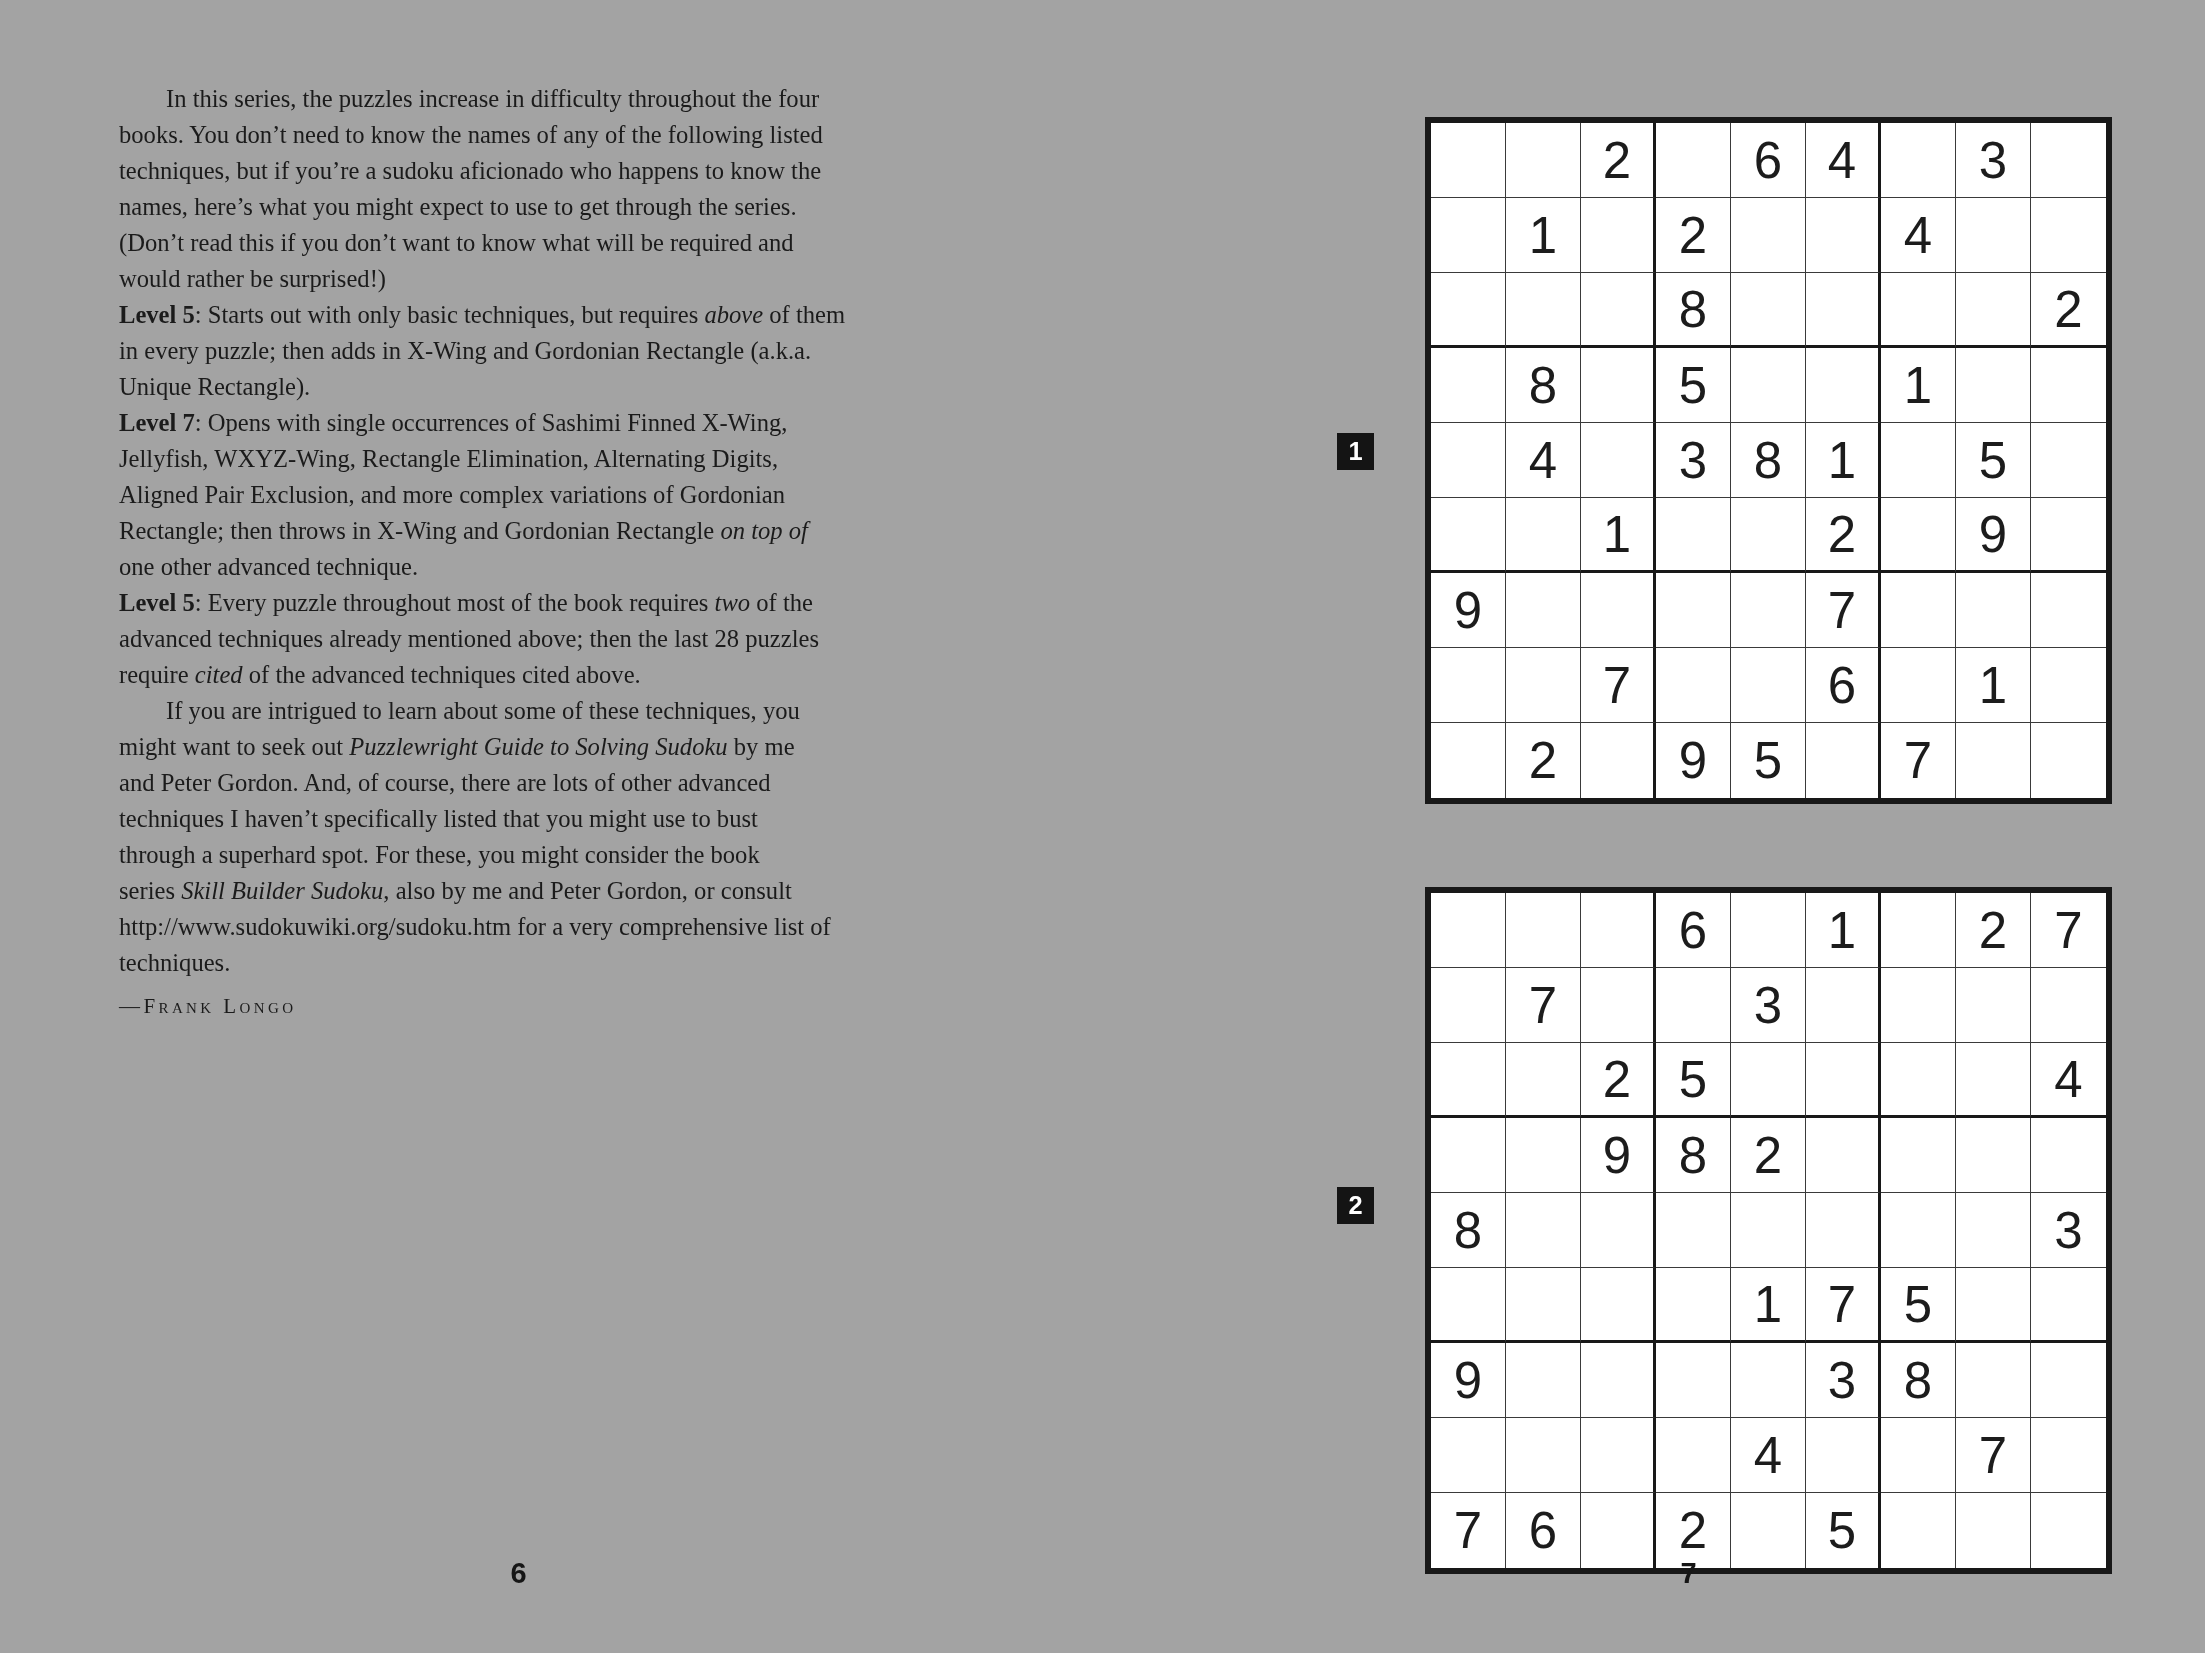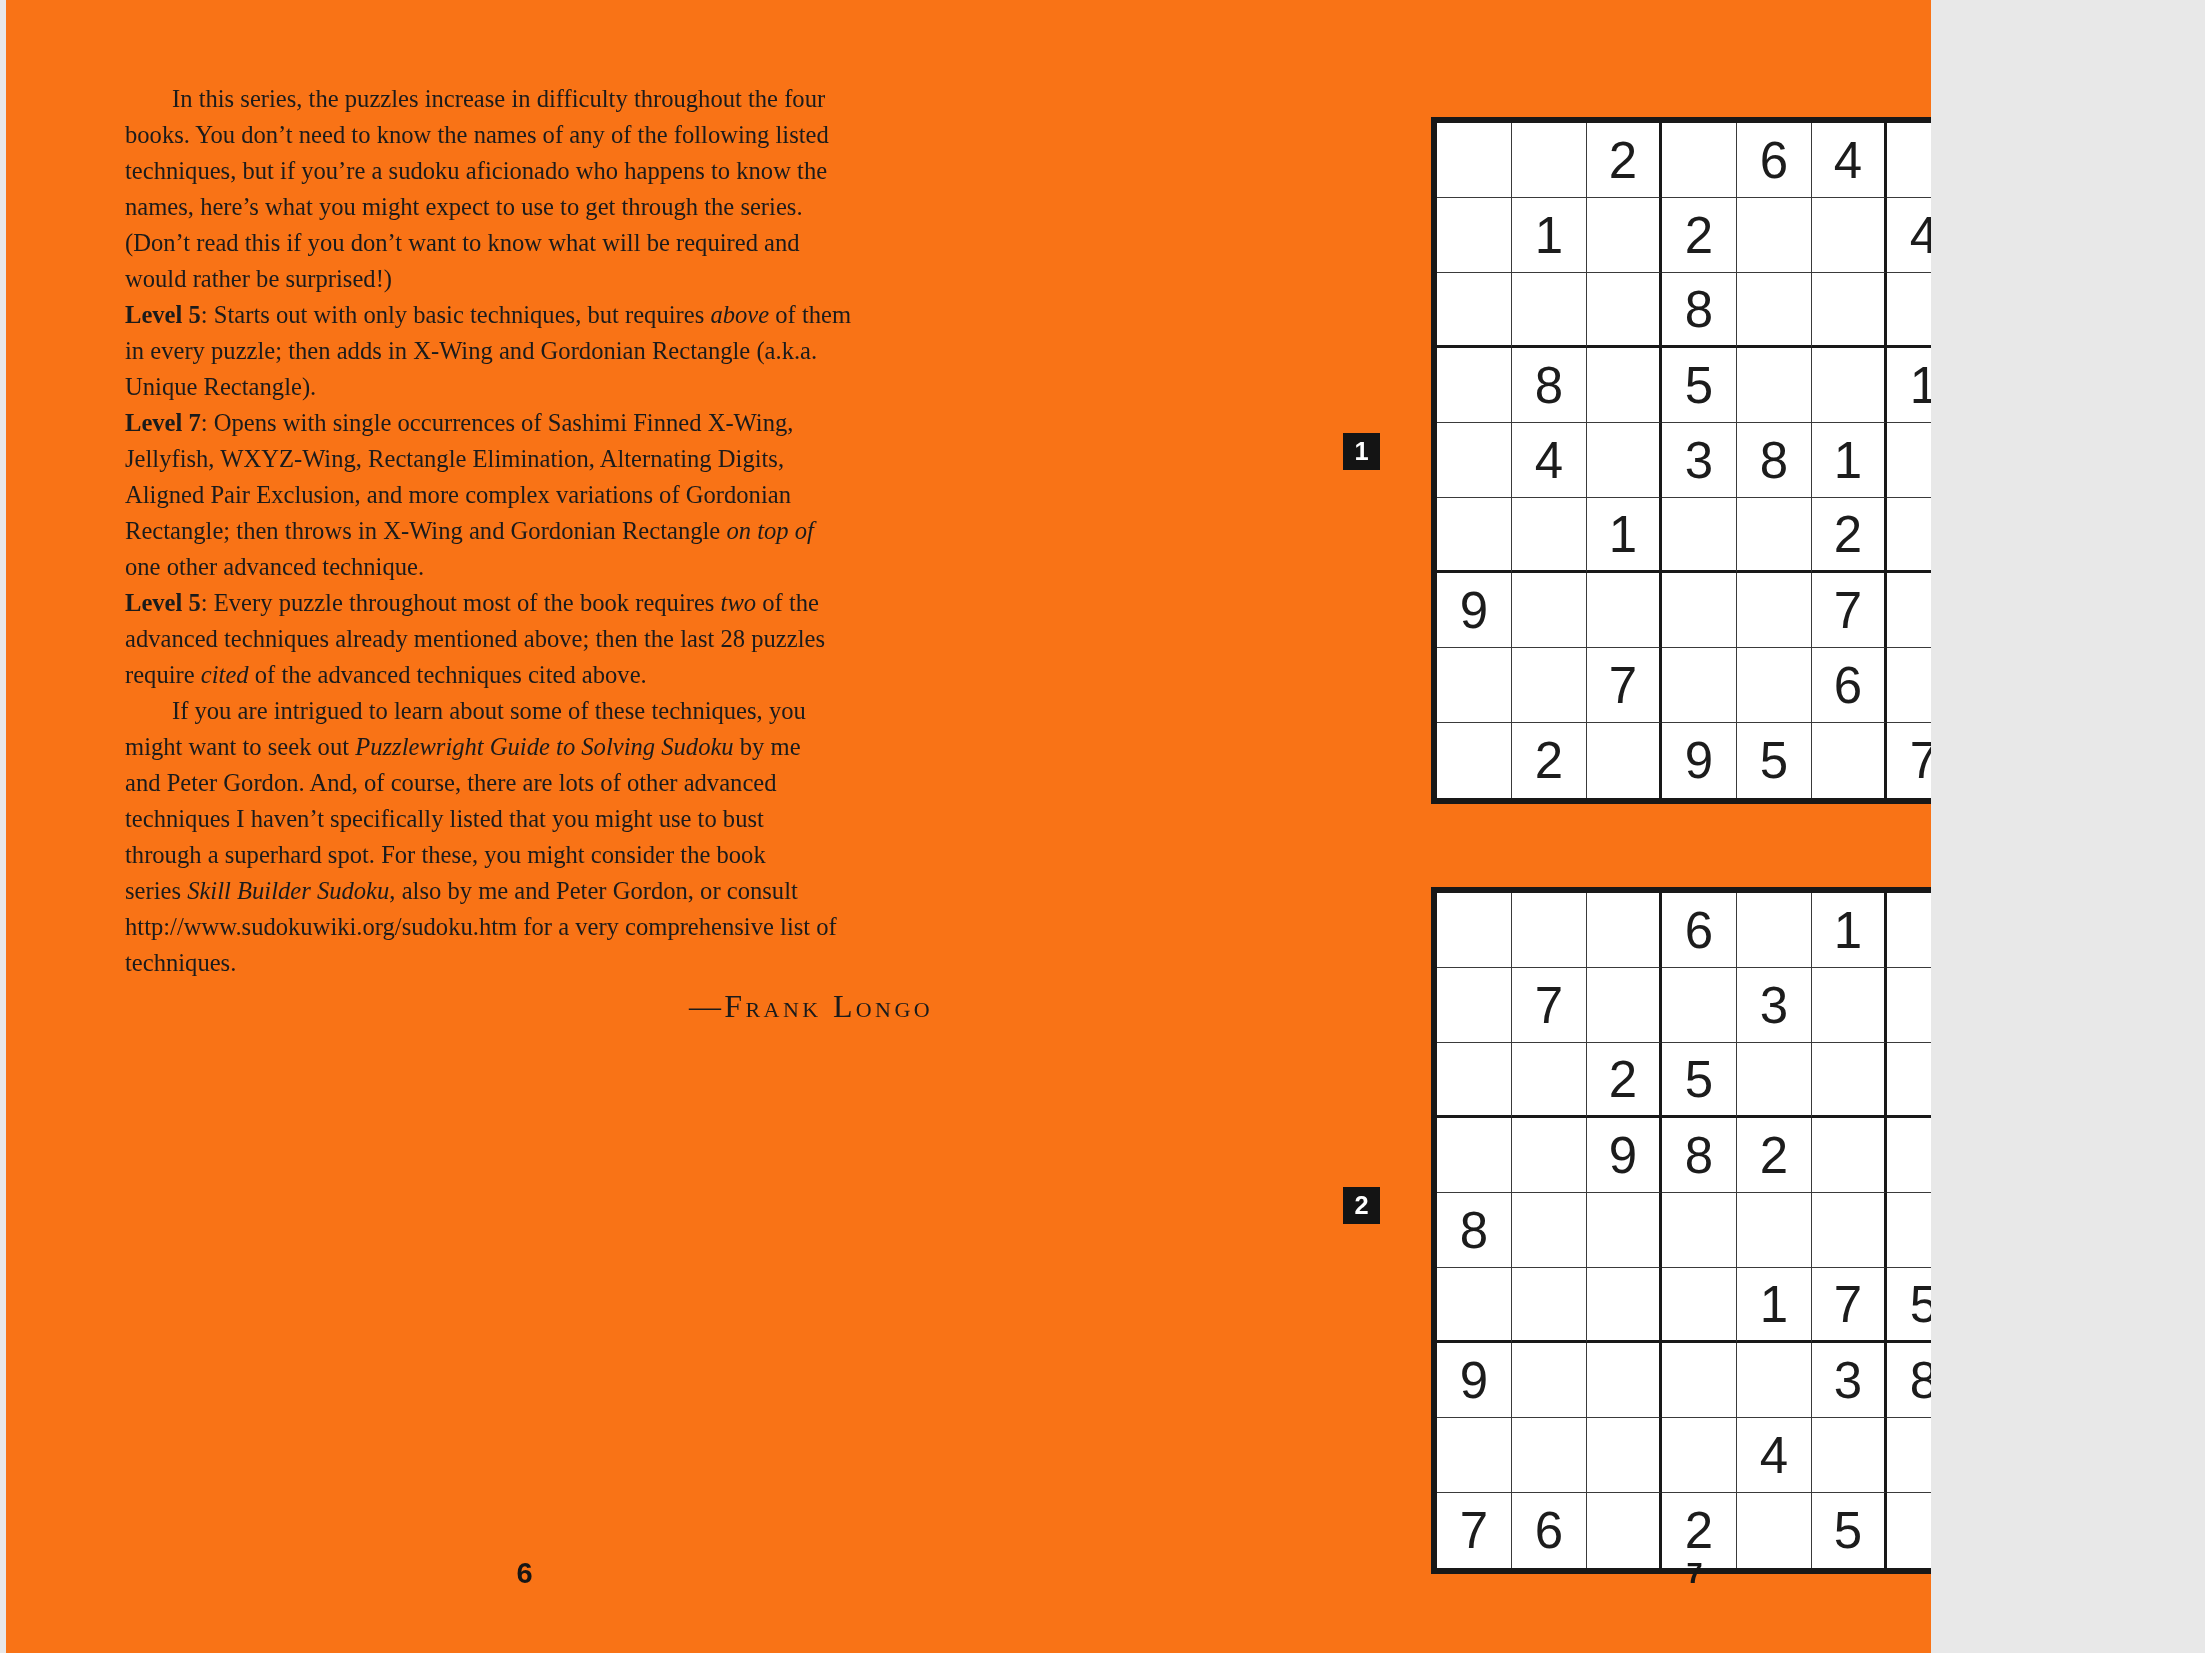--- a/index.html
+++ b/index.html
@@ -1,45 +1,44 @@
 <!DOCTYPE html>
 <html style="font-size:13.6px"><head>
 <meta charset="utf-8">
 <style>
   html,body{margin:0;padding:0;background:#e8e8e8;}
   .spread{
     position:relative;
-    width:1925px;height:1654px;
-    background:#f97316;
+    width:2205px;height:1654px;
+    background:#a3a3a3;
     font-family:"Liberation Serif","DejaVu Serif",serif;
     color:#1b1b1b;
     overflow:hidden;
-    margin-left:6px;
   }
   .page{position:absolute;top:0;height:100%;}
   .page.left{left:0;width:1103px;}
   .page.right{left:1103px;width:1103px;}
 
   .textcol{
     position:absolute;left:119px;top:81px;width:975px;
     font-size:24.6px;line-height:36px;
   }
   .textcol p{margin:0;}
   .para{text-indent:47px;margin-bottom:30.5px;}
   .para.tight{margin-bottom:0;}
   .level{margin-left:27px;margin-bottom:30.5px;}
   .level b{font-weight:bold;}
 
   .signature{
     width:808px;
     margin-top:6.8px;
-    text-align:right;
+    text-align:left;
     font-variant:small-caps;
     letter-spacing:3.4px;
-    font-size:32px;
+    font-size:21px;
   }
 
   .pagenum{
     position:absolute;
     width:59px;top:1557px;
     text-align:center;
     font-family:"Liberation Sans","DejaVu Sans",sans-serif;
     font-weight:bold;font-size:29px;color:#161616;
   }
   .pagenum.p6{left:489px;}

